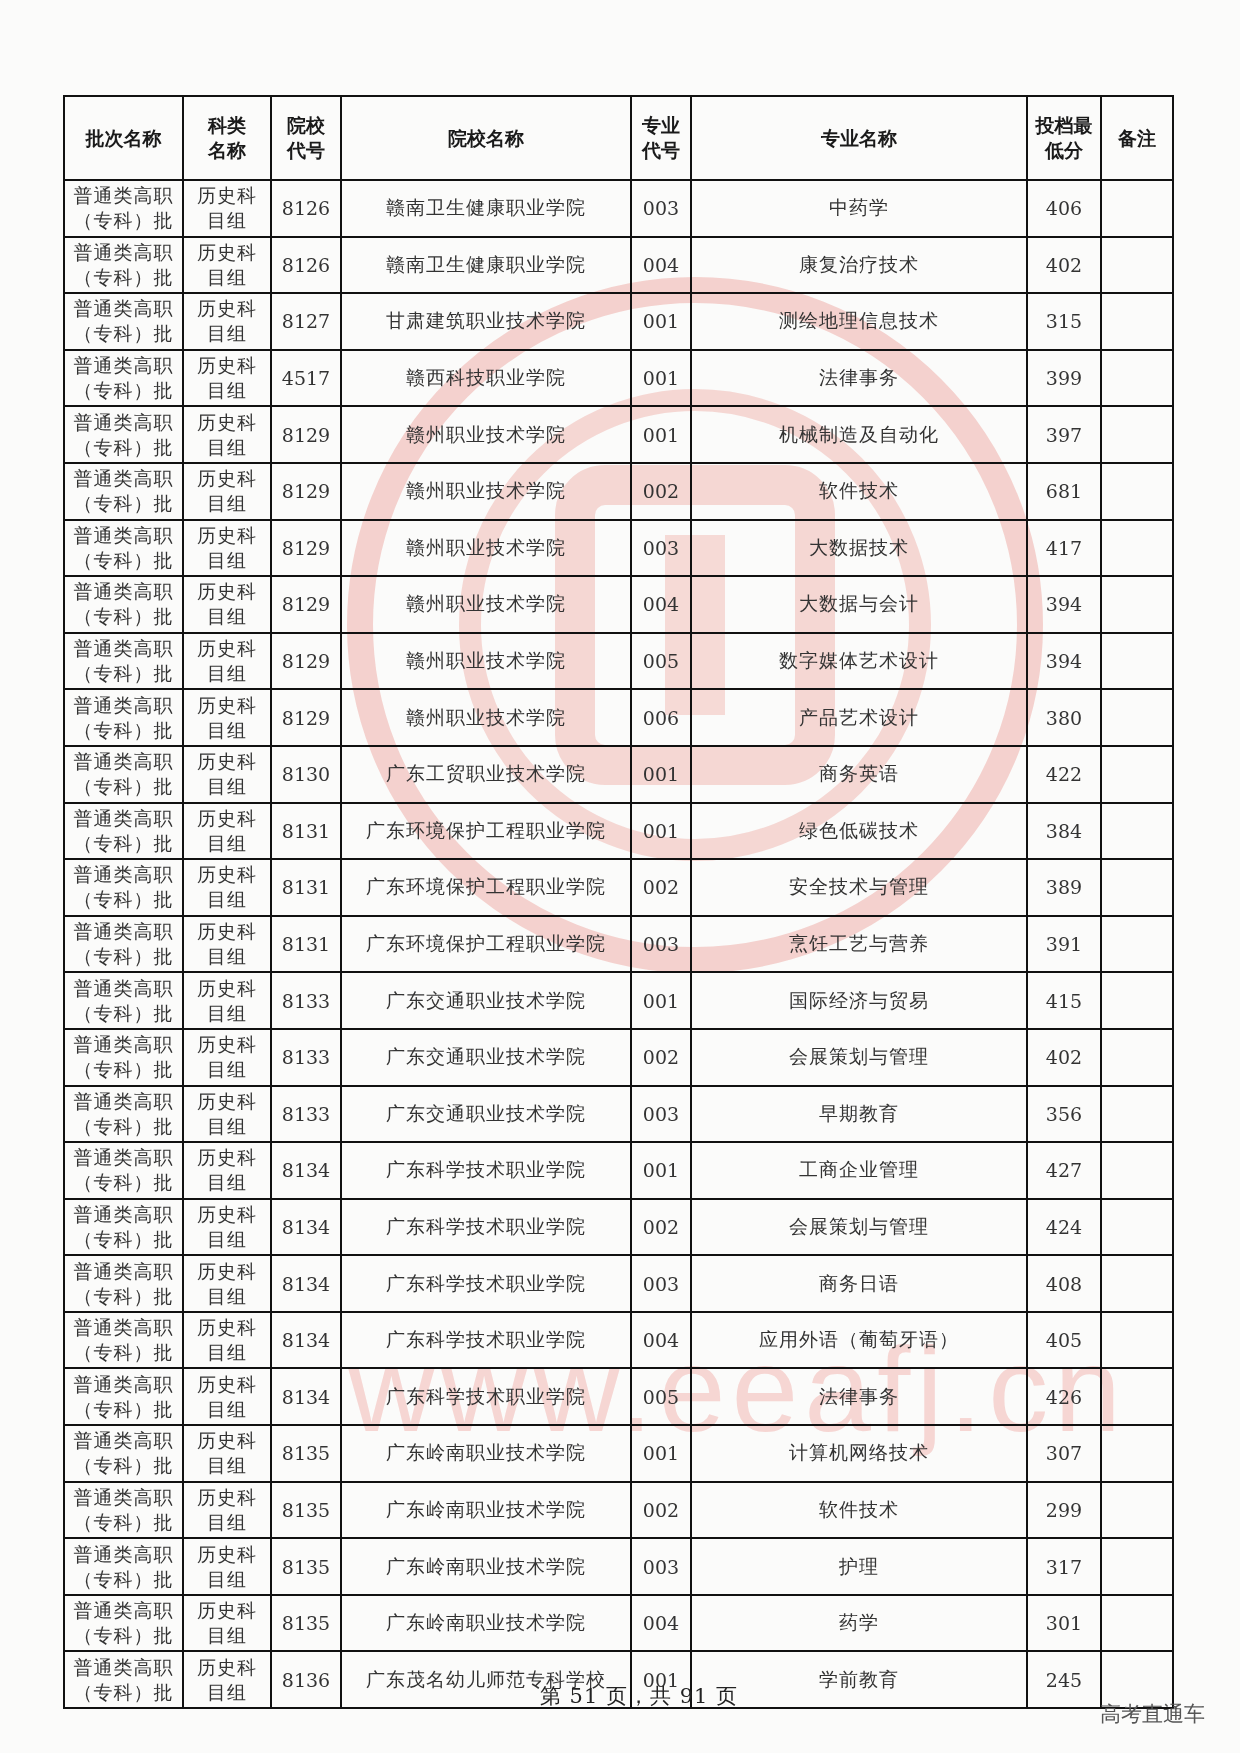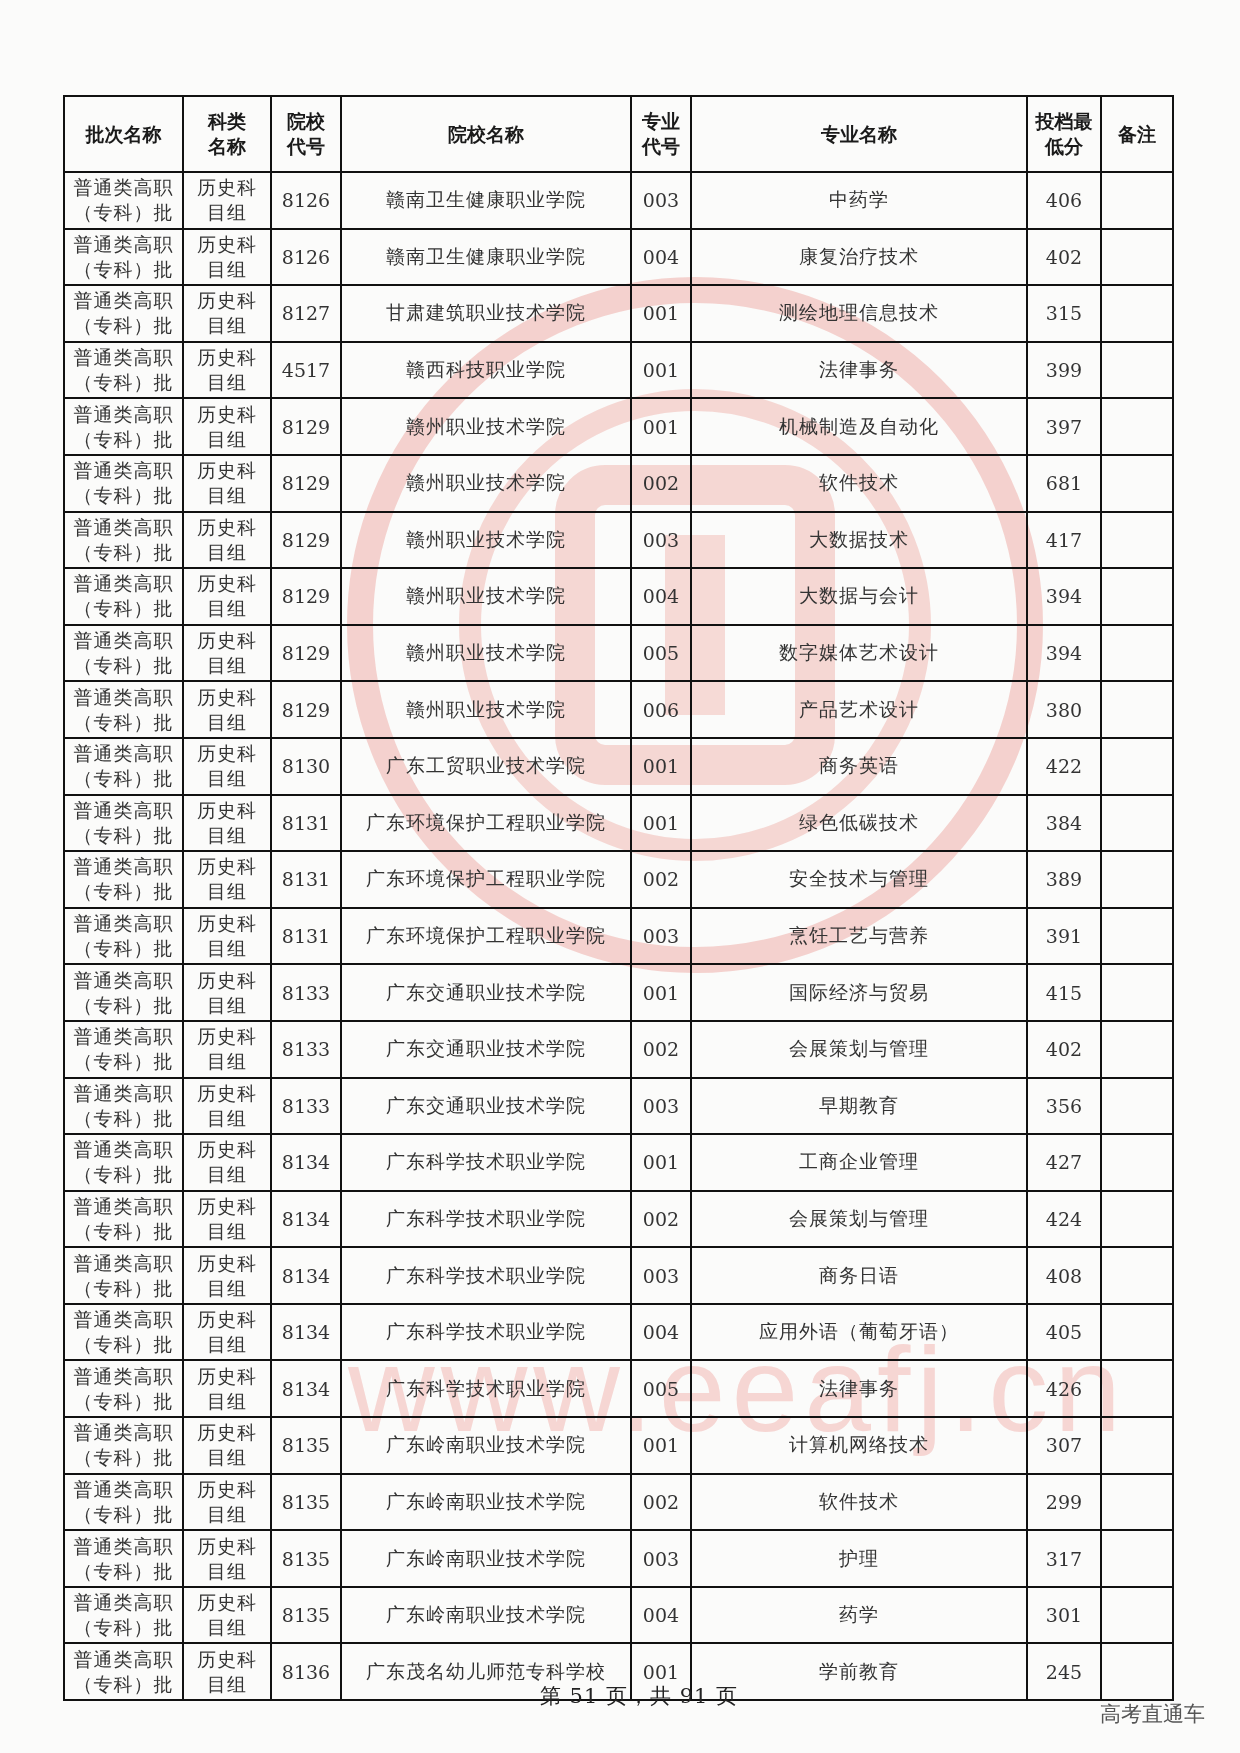--- a/index.html
+++ b/index.html
@@ -78,21 +78,21 @@
         </th>
       <th>
           <div style="width:2.2em;margin:12px auto">院校代号</div>
         </th>
       <th>院校名称</th>
       <th>
           <div style="width:2.2em;margin:0 auto">专业代号</div>
         </th>
       <th>专业名称</th>
       <th>
-          <div style="width:3.2em;margin:8px auto">投档最低分</div>
+          <div style="width:3.2em;margin:16px auto">投档最低分</div>
         </th>
       <th>备注</th>
     </tr>
   </thead>
   <tbody id="rows">
   <tr>
     <td class="batch">
           <div>普通类高职</div>
           <div>（专科）批</div>
         </td>

